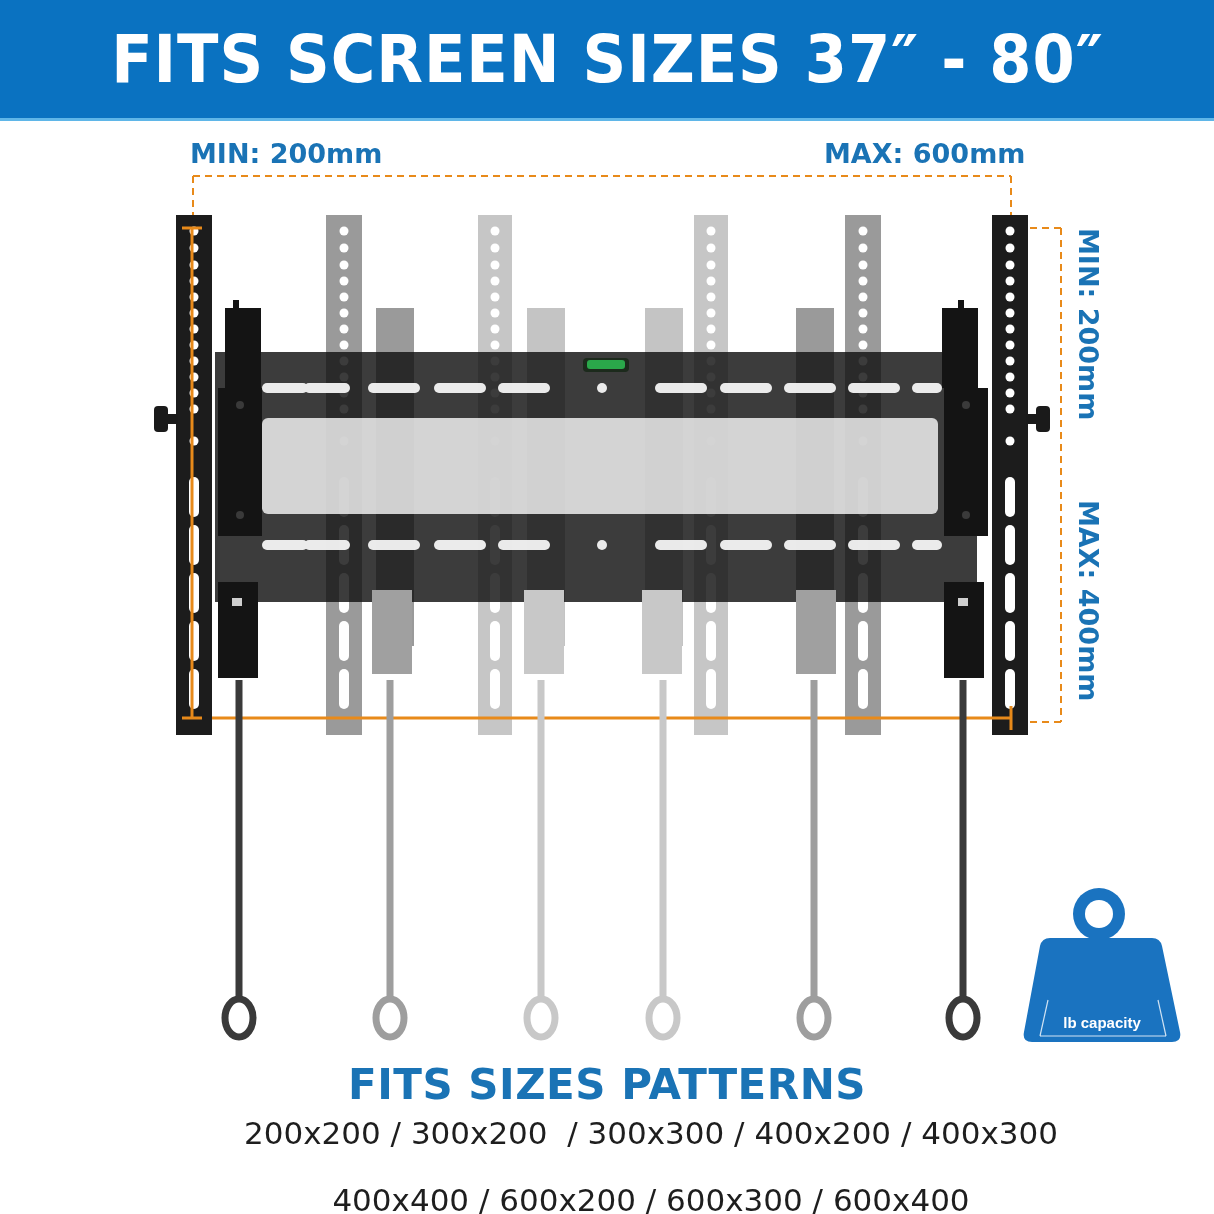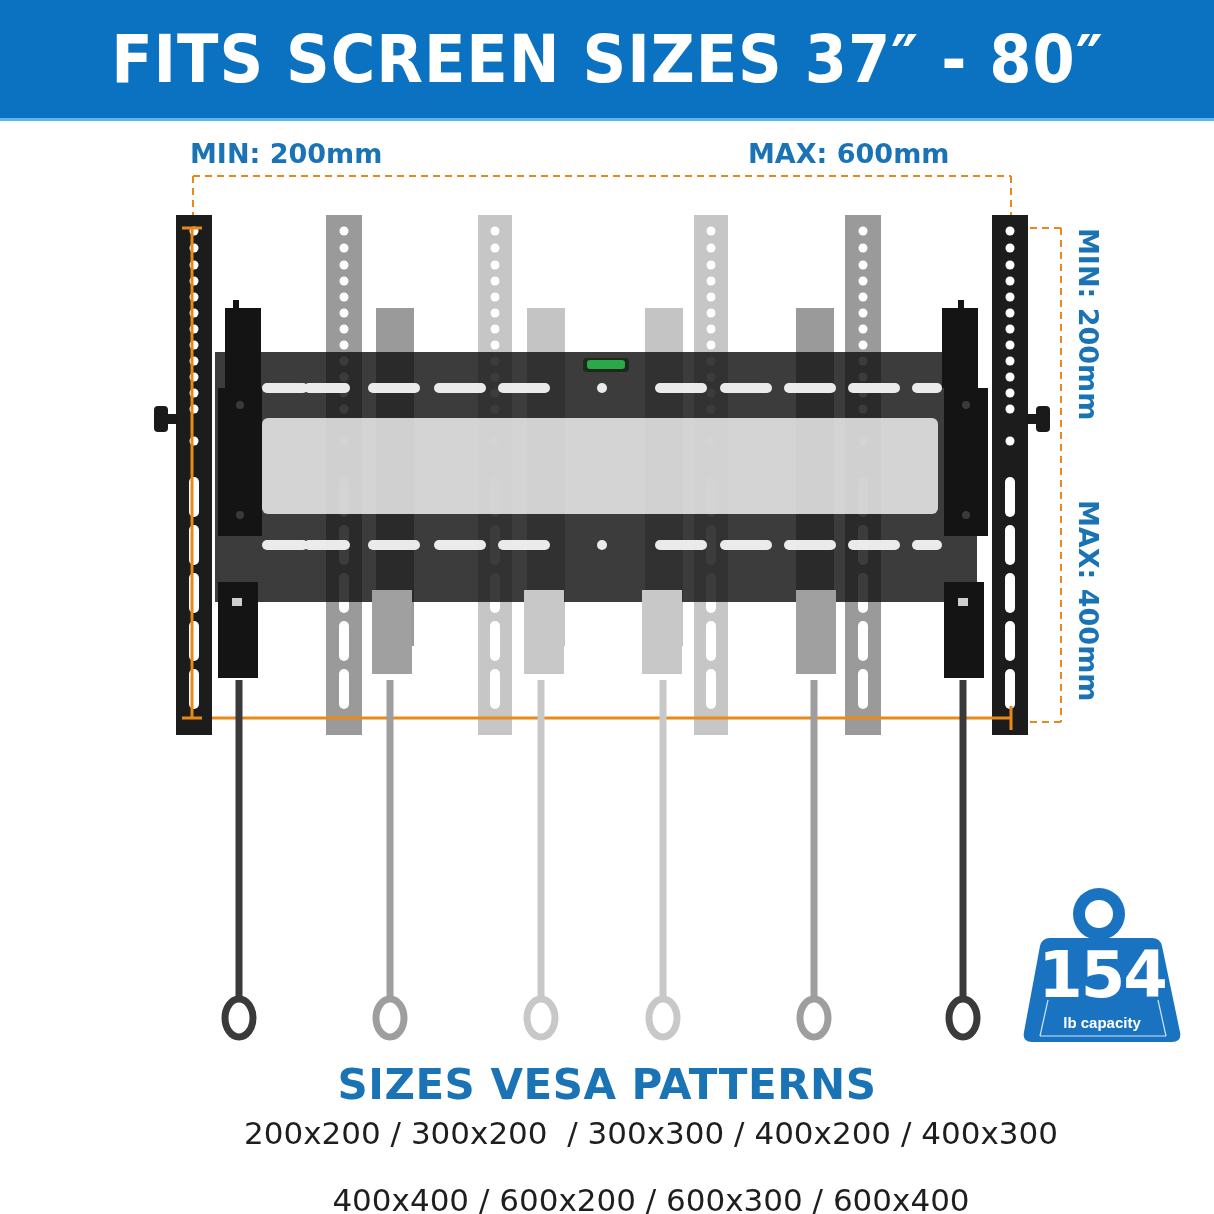--- a/index.html
+++ b/index.html
@@ -187,32 +187,31 @@
     <line x1="663" y1="680" x2="663" y2="1000" stroke="#c8c8c8" stroke-width="7"></line>
     <ellipse cx="663" cy="1018" rx="14" ry="19" fill="none" stroke="#c8c8c8" stroke-width="7"></ellipse>
     <line x1="814" y1="680" x2="814" y2="1000" stroke="#9e9e9e" stroke-width="7"></line>
     <ellipse cx="814" cy="1018" rx="14" ry="19" fill="none" stroke="#9e9e9e" stroke-width="7"></ellipse>
     <line x1="963" y1="680" x2="963" y2="1000" stroke="#3a3a3a" stroke-width="7"></line>
     <ellipse cx="963" cy="1018" rx="14" ry="19" fill="none" stroke="#3a3a3a" stroke-width="7"></ellipse>
   </g>
 </svg>
 
 <span class="dim-label" style="left:190px; top:138px;">MIN: 200mm</span>
-<span class="dim-label" style="left:748px; top:138px;">MAX: 600mm</span>
+<span class="dim-label" style="left:824px; top:138px;">MAX: 600mm</span>
 <span class="dim-label vert" style="left:1104px; top:228px;">MIN: 200mm</span>
 <span class="dim-label vert" style="left:1104px; top:500px;">MAX: 400mm</span>
 
 <div class="weight-badge">
   <svg width="190" height="170" viewBox="0 0 190 170" xmlns="http://www.w3.org/2000/svg">
     <circle cx="79" cy="34" r="26" fill="#1a73c0"></circle>
     <circle cx="79" cy="34" r="14" fill="#ffffff"></circle>
     <path d="M30 58 L132 58 Q140 58 142 66 L160 152 Q162 162 152 162 L12 162 Q2 162 4 152 L20 66 Q22 58 30 58 Z" fill="#1a73c0"></path>
     <path d="M20 156 L146 156" stroke="#ffffff" stroke-width="1.2" opacity="0.8"></path>
     <path d="M20 156 L28 120" stroke="#ffffff" stroke-width="1.2" opacity="0.8"></path>
     <path d="M146 156 L138 120" stroke="#ffffff" stroke-width="1.2" opacity="0.8"></path>
   </svg>
-  <div class="weight-num" style="width:164px;">154</div>
   <div class="weight-unit" style="width:164px;">lb capacity</div>
 </div>
 
-<div class="vesa-title">SIZES VESA PATTERNS</div>
+<div class="vesa-title">FITS SIZES PATTERNS</div>
 <div class="vesa-line l1">200x200 / 300x200  / 300x300 / 400x200 / 400x300</div>
 <div class="vesa-line l2">400x400 / 600x200 / 600x300 / 600x400</div>
 
 </body></html>

